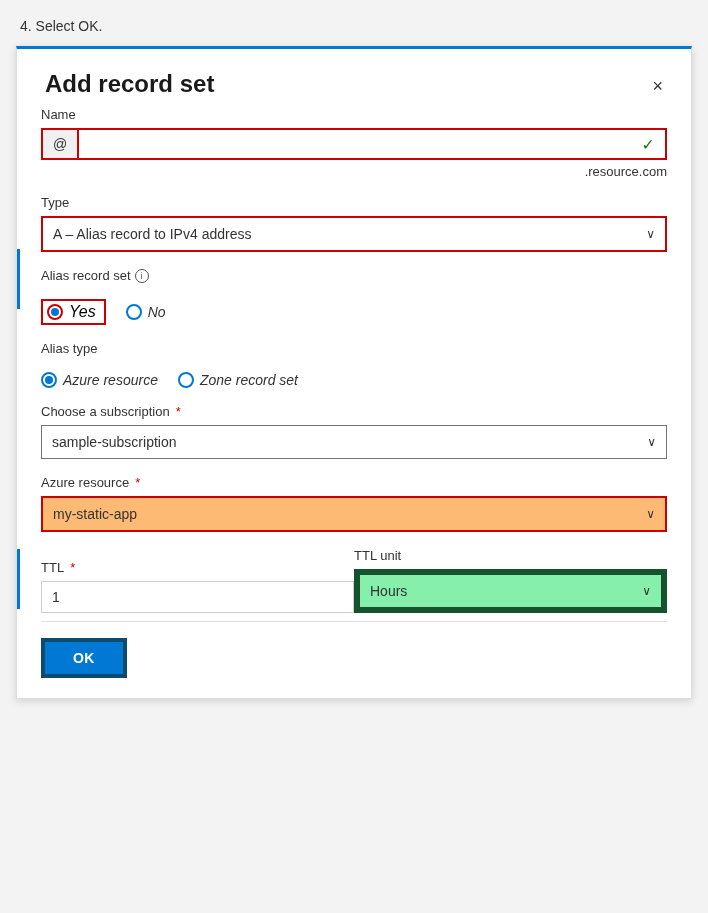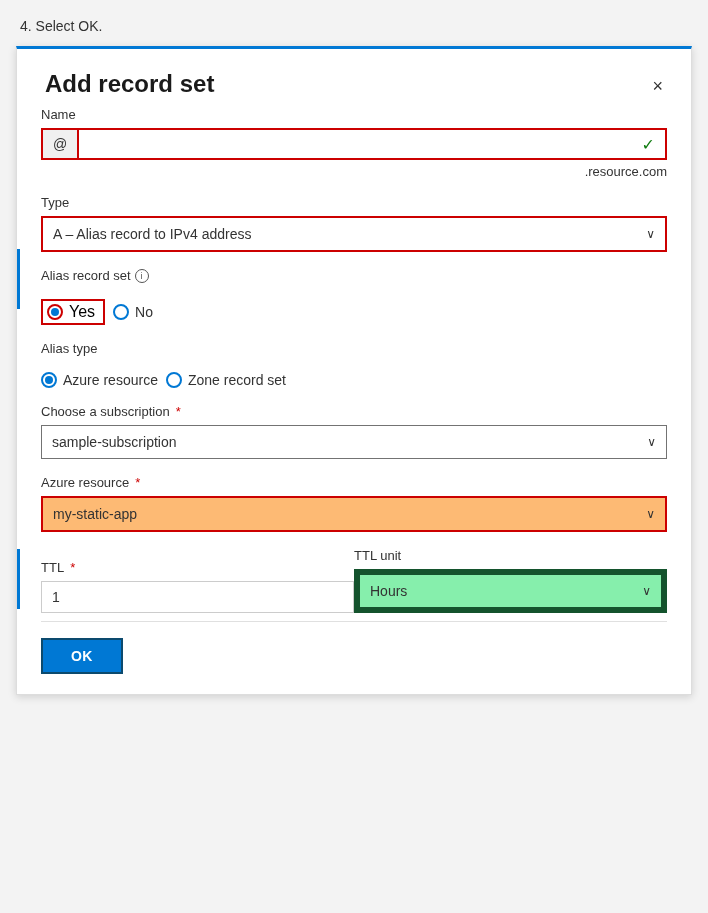--- a/index.html
+++ b/index.html
@@ -144,22 +144,23 @@
       right: 10px;
       top: 50%;
       transform: translateY(-50%);
       font-size: 12px;
       color: #333;
       pointer-events: none;
     }
     .radio-group {
       display: flex;
       align-items: center;
-      gap: 8px;
+      gap: 20px;
       margin-top: 16px;
+      font-style: italic;
     }
     .radio-option {
       display: flex;
       align-items: flex-end;
       gap: 6px;
       font-size: 14px;
       color: #333;
       cursor: pointer;
     }
     .radio-outer {
@@ -207,21 +208,21 @@
       outline: none;
     }
     .divider {
       height: 1px;
       background: #e0e0e0;
       margin: 8px 0 16px 0;
     }
     .ok-btn {
       background: #0078d4;
       color: #fff;
-      border: 2px solid #0c4a6e;
+      border: 4px solid #0c4a6e;
       padding: 8px 28px;
       font-size: 14px;
       font-weight: 600;
       cursor: pointer;
       letter-spacing: 0.3px;
     }
     .left-accent {
       position: absolute;
       left: 0;
       top: 200px;

